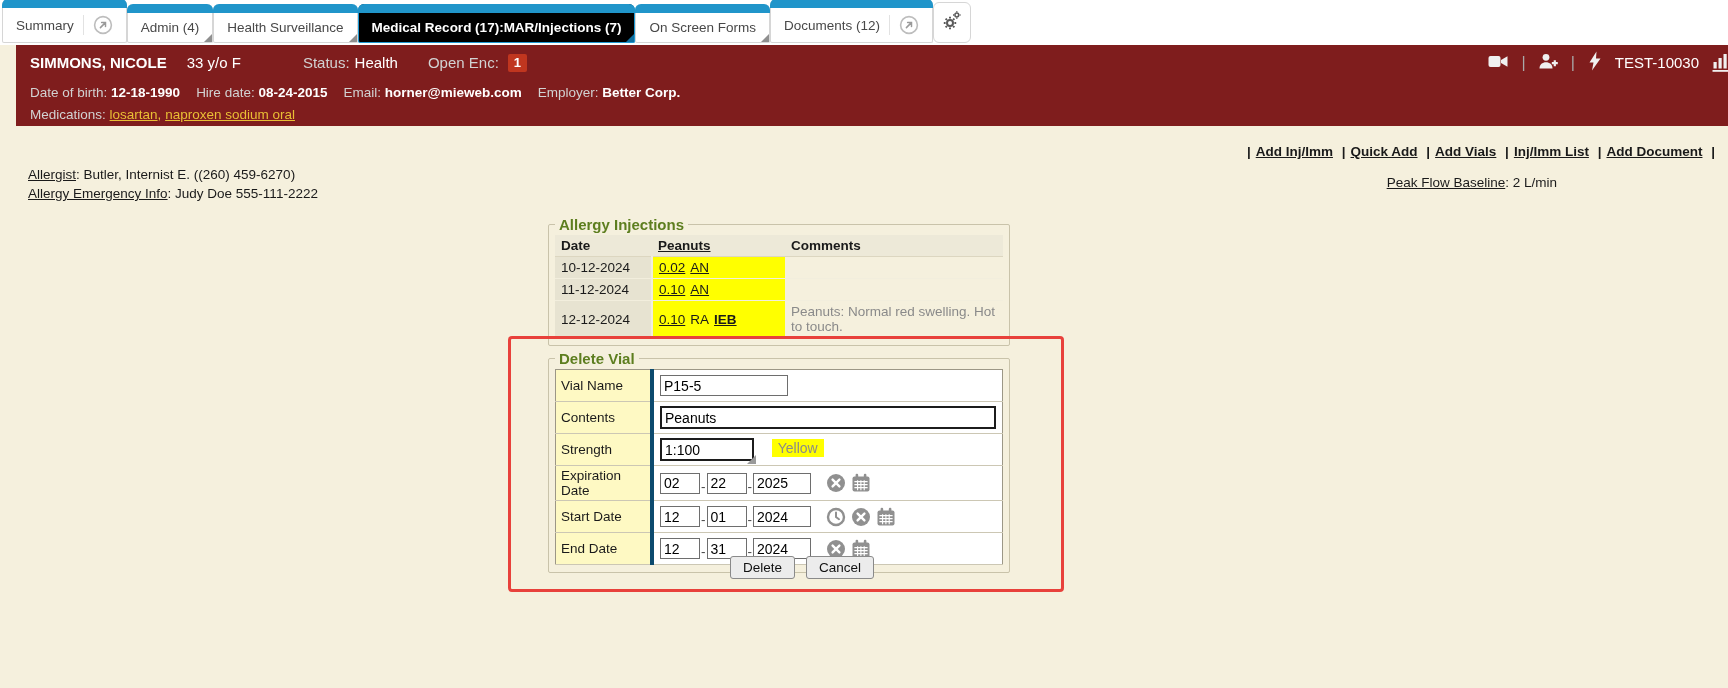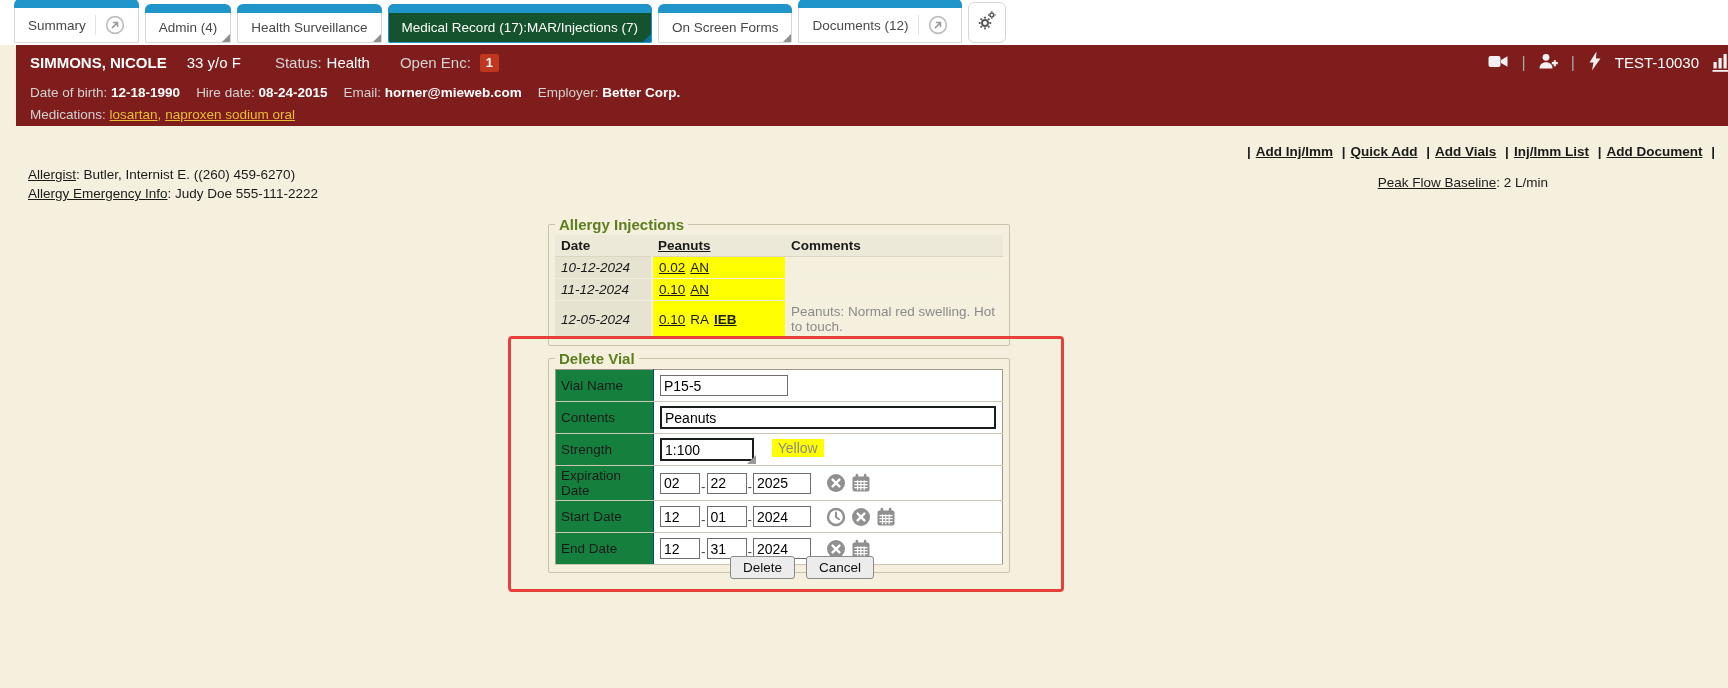--- a/index.html
+++ b/index.html
@@ -1,82 +1,82 @@
 <!DOCTYPE html>
 <html><head>
 <meta charset="utf-8">
 <style>
   html,body{margin:0;padding:0;}
   .screen{position:relative;width:1728px;height:688px;background:#f5f0dd;overflow:hidden;
           font-family:"Liberation Sans",sans-serif;color:#1a1a1a;}
   
   .tabbar{position:absolute;top:0;left:0;width:100%;height:45px;background:#fff;
-          display:flex;align-items:flex-end;padding:0 0 2px 14px;box-sizing:border-box;gap:6px;}
+          display:flex;align-items:flex-end;padding:0 0 2px 2px;box-sizing:border-box;}
   .tab{position:relative;border:1px solid #d6d6d6;border-top:none;border-radius:6px 6px 2px 2px;
        background:#fff;padding:16px 13px 7px;font-size:13.5px;color:#484848;cursor:pointer;
        display:flex;align-items:center;white-space:nowrap;}
   .tab::before{content:'';position:absolute;top:0;left:-1px;right:-1px;height:9px;
        background:#2095ca;border-radius:6px 6px 0 0;}
-  .tab.active{background:#14532d;border-color:#1e99d3;color:#fff;font-weight:normal;}
+  .tab.active{background:#000000;border-color:#1e99d3;color:#fff;font-weight:bold;}
   .tab.fold::after{content:'';position:absolute;right:0;bottom:0;width:0;height:0;
        border-left:8px solid transparent;border-bottom:8px solid #8f8f8f;}
   .tab.active.fold::after{border-bottom-color:#0e6f9f;}
   .tab-ext{margin-left:9px;padding-left:9px;border-left:1px solid #e2e2e2;display:flex;align-items:center;}
   .gear-btn{border:1px solid #d6d6d6;border-radius:6px;background:#fff;width:36px;height:39px;
        display:flex;align-items:center;justify-content:center;cursor:pointer;}
   
   .gray-header{position:absolute;top:45px;left:16px;width:100%;height:81px;background:#7f1d1d;
        color:#fff;box-sizing:border-box;padding:0 14px;}
   .patient-row{height:35px;display:flex;align-items:center;font-size:15px;}
   .p-name{font-weight:bold;margin-right:20px;}
   .p-age{margin-right:34px;}
   .dim{color:#d2d2d2;}
-  .p-status-l{margin-right:5px;}
+  .p-status-l{margin-right:5px;margin-left:28px;}
   .p-status-v{margin-right:30px;}
   .p-enc-l{margin-right:9px;}
   .enc-badge{display:inline-block;min-width:9px;padding:1px 5px;background:#c0361f;color:#fff;
        font-weight:bold;font-size:13px;text-align:center;border-radius:2px;line-height:16px;}
   .pr-right{margin-left:auto;display:flex;align-items:center;gap:12px;}
   .hdr-sep{color:#a9a9a9;font-size:16px;}
   .p-id{font-size:15px;}
   .detail-row{font-size:13.5px;display:flex;gap:16px;padding-top:3px;line-height:19px;}
   .detail-row b{color:#fff;}
   .meds-row{font-size:13.5px;padding-top:3px;line-height:19px;}
   .med-lnk{color:#e9bf35;text-decoration:underline;cursor:pointer;}
   .med-comma{color:#e9bf35;}
   
   .main{position:absolute;top:126px;left:0;width:100%;height:562px;background:#f5f0dd;font-size:13.5px;}
   .lnk{text-decoration:underline;cursor:pointer;color:#1a1a1a;}
   .top-links{position:absolute;top:18px;right:8px;font-weight:bold;}
   .top-links .pipe{margin:0 5px;}
-  .peak-flow{position:absolute;top:49px;right:180px;}
+  .peak-flow{position:absolute;top:49px;right:171px;}
   .contact{position:absolute;top:39px;left:28px;line-height:19px;}
   
   .fs{position:absolute;border:1px solid #c9c3aa;border-radius:2px;width:462px;
       box-sizing:border-box;padding:2px 6px 7px;margin:0;}
   .fs legend{color:#5d7e1f;font-weight:bold;font-size:15px;padding:0 4px;}
   .inj-fs{left:548px;top:90px;}
   table.inj{border-collapse:collapse;width:100%;font-size:13.5px;}
   table.inj th{text-align:left;font-weight:bold;padding:3px 6px;background:#edE9d8;
       border-bottom:1px solid #dcd6c0;}
   table.inj td{padding:3px 6px;border-bottom:1px solid #f2eedd;}
-  td.c-date{background:#e7e3d1;width:84px;border-right:2px solid #f2eedd;font-style:italic;}
+  td.c-date{background:#e7e3d1;width:84px;border-right:2px solid #f2eedd;}
   td.c-pea{background:#ffff00;width:120px;white-space:nowrap;}
   td.c-pea span{margin-right:5px;text-align:right;}
   td.c-pea span:empty{display:none;margin:0;}
   td.c-com{color:#8a8a8a;}
   .bold{font-weight:bold;}
   
   .red-box{position:absolute;left:508px;top:210px;width:556px;height:256px;
       border:3px solid #e8413b;border-radius:4px;pointer-events:none;box-sizing:border-box;}
   
   .dv-fs{left:548px;top:224px;}
   table.dv{border-collapse:collapse;width:100%;font-size:13.5px;background:#fff;border:1px solid #9c9786;}
   table.dv td{border-bottom:1px solid #ccc7b4;height:27px;}
-  td.lbl{background:#15803d;width:104px;padding:2px 5px;border-right:1px solid #0c4a6e;}
+  td.lbl{background:#fef9c3;width:104px;padding:2px 5px;border-right:4px solid #0c4a6e;}
   td.val{background:#fff;padding:2px 6px;white-space:nowrap;}
   .inp{height:19px;border:1px solid #6e6e6e;background:#fff;color:#000;
       font:14px "Liberation Sans",sans-serif;padding:0 3px;vertical-align:middle;box-sizing:content-box;}
   .inp.focus{border:2px solid #1c1c1c;}
   .w-vial{width:120px;} .w-contents{width:326px;} .w-strength{width:84px;}
   .w-mm{width:32px;} .w-yy{width:50px;}
   .grip-wrap{position:relative;display:inline-block;}
   .grip-wrap::after{content:'';position:absolute;right:-2px;bottom:-3px;width:0;height:0;
       border-left:9px solid transparent;border-bottom:9px solid #9a9a9a;}
   .note-yellow{background:#ffff00;color:#8a8a8a;padding:1px 6px;margin-left:14px;font-size:14px;}
@@ -230,21 +230,21 @@
           <td class="c-date">10-12-2024</td>
           <td class="c-pea"><span class="lnk">0.02</span><span class="lnk">AN</span></td>
           <td class="c-com"></td>
         </tr>
         <tr>
           <td class="c-date">11-12-2024</td>
           <td class="c-pea"><span class="lnk">0.10</span><span class="lnk">AN</span></td>
           <td class="c-com"></td>
         </tr>
         <tr>
-          <td class="c-date">12-05-2024</td>
+          <td class="c-date">12-12-2024</td>
           <td class="c-pea"><span class="lnk">0.10</span><span>RA</span><span class="lnk bold">IEB</span></td>
           <td class="c-com">Peanuts: Normal red swelling. Hot to touch.</td>
         </tr>
       </tbody>
         </table>
     </fieldset>
 
     <div class="red-box"></div>
 
     <fieldset class="fs dv-fs">

